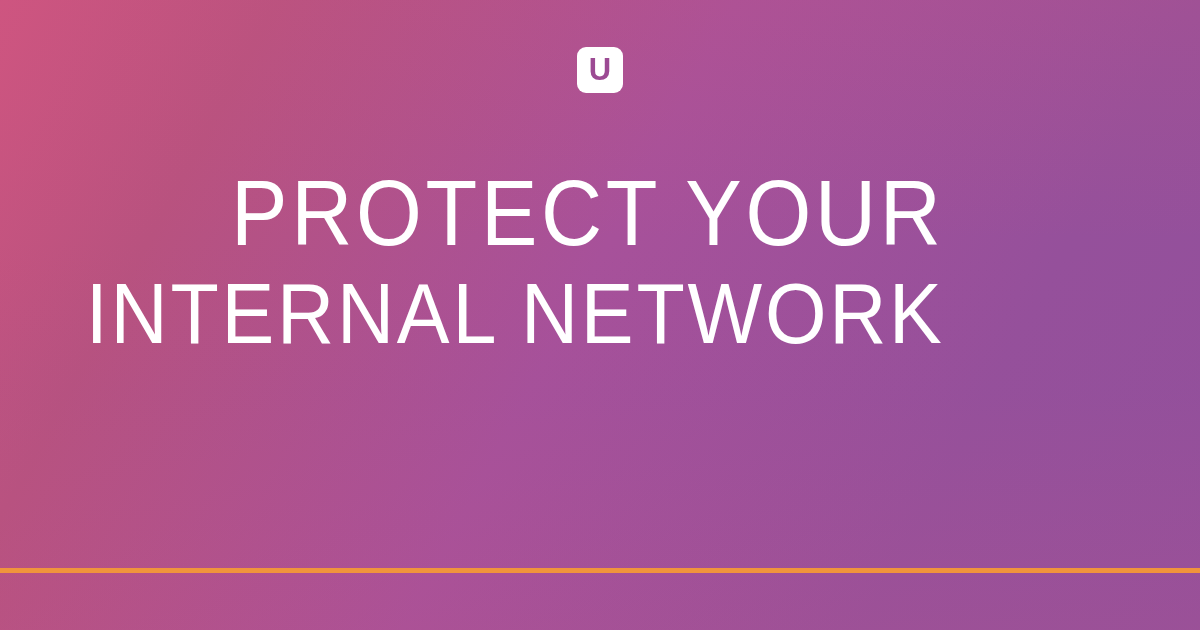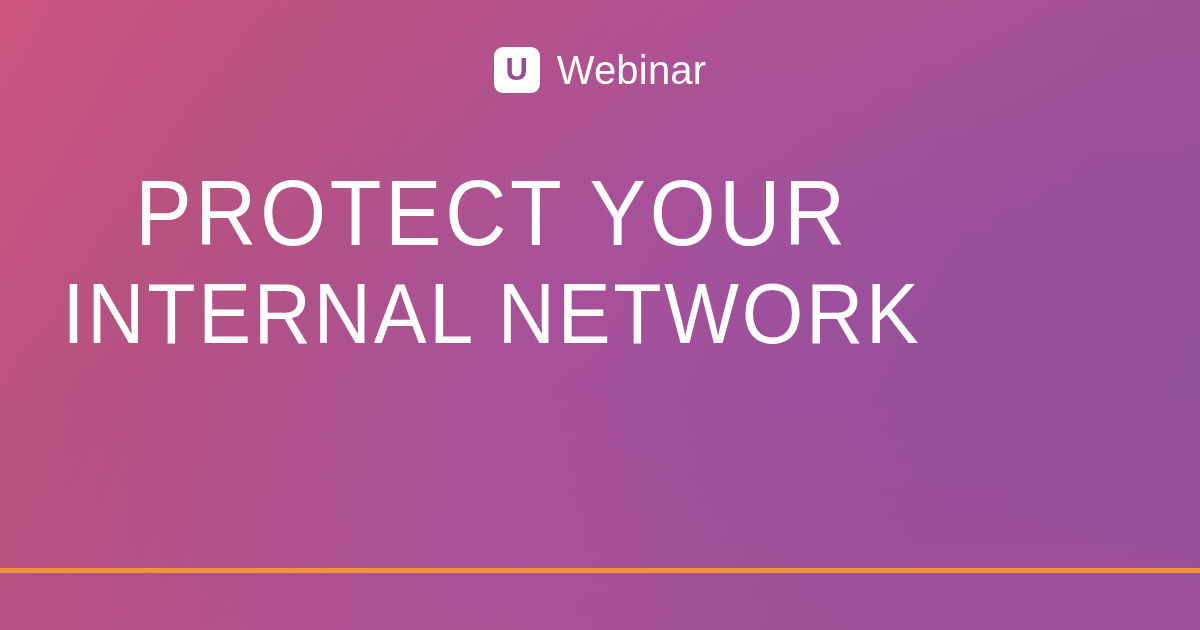--- a/index.html
+++ b/index.html
@@ -67,21 +67,21 @@
     font-weight: normal;
     letter-spacing: 0.2px;
   }
 
   
   .headline {
     position: absolute;
     top: 122px;
     left: 0;
     width: 984px;
-    text-align: center;
+    text-align: right;
     color: #ffffff;
   }
   .headline-line-1 {
     font-size: 92px;
     line-height: 0.98;
     font-weight: 300;
     letter-spacing: 4px;
     transform: scaleX(0.92);
     white-space: nowrap;
   }
@@ -117,21 +117,20 @@
 </head>
 <body>
 
 <div id="banner">
 
   
   <div class="brand">
     <div class="brand-mark">
       <span>U</span>
     </div>
-    <div class="brand-name">Webinar</div>
   </div>
 
   
   <div class="headline">
     <div class="headline-line-1">PROTECT YOUR</div>
     <div class="headline-line-2">INTERNAL NETWORK</div>
   </div>
 
   
   <div class="rule rule-top"></div>

